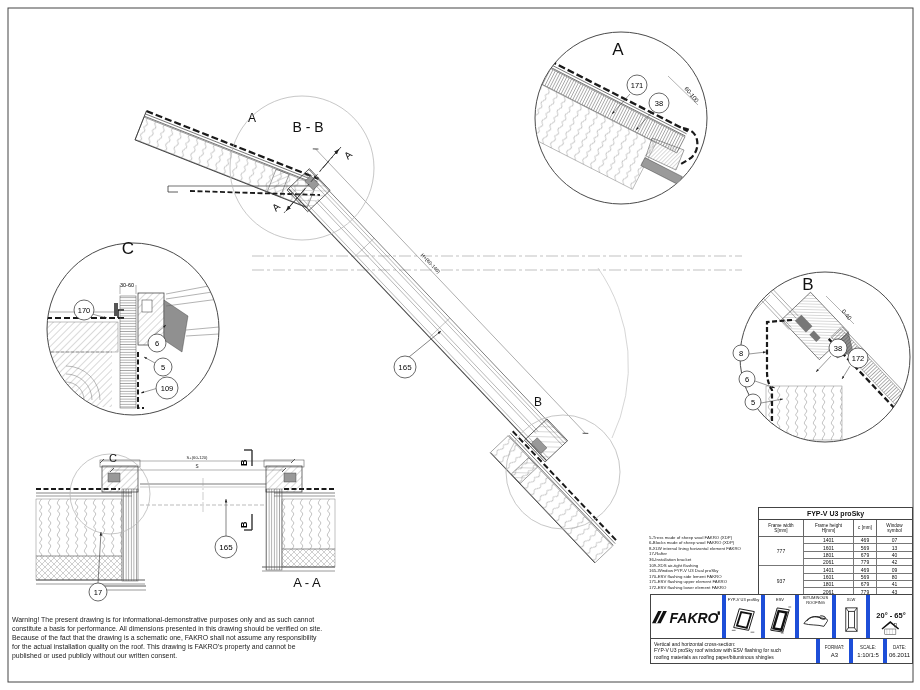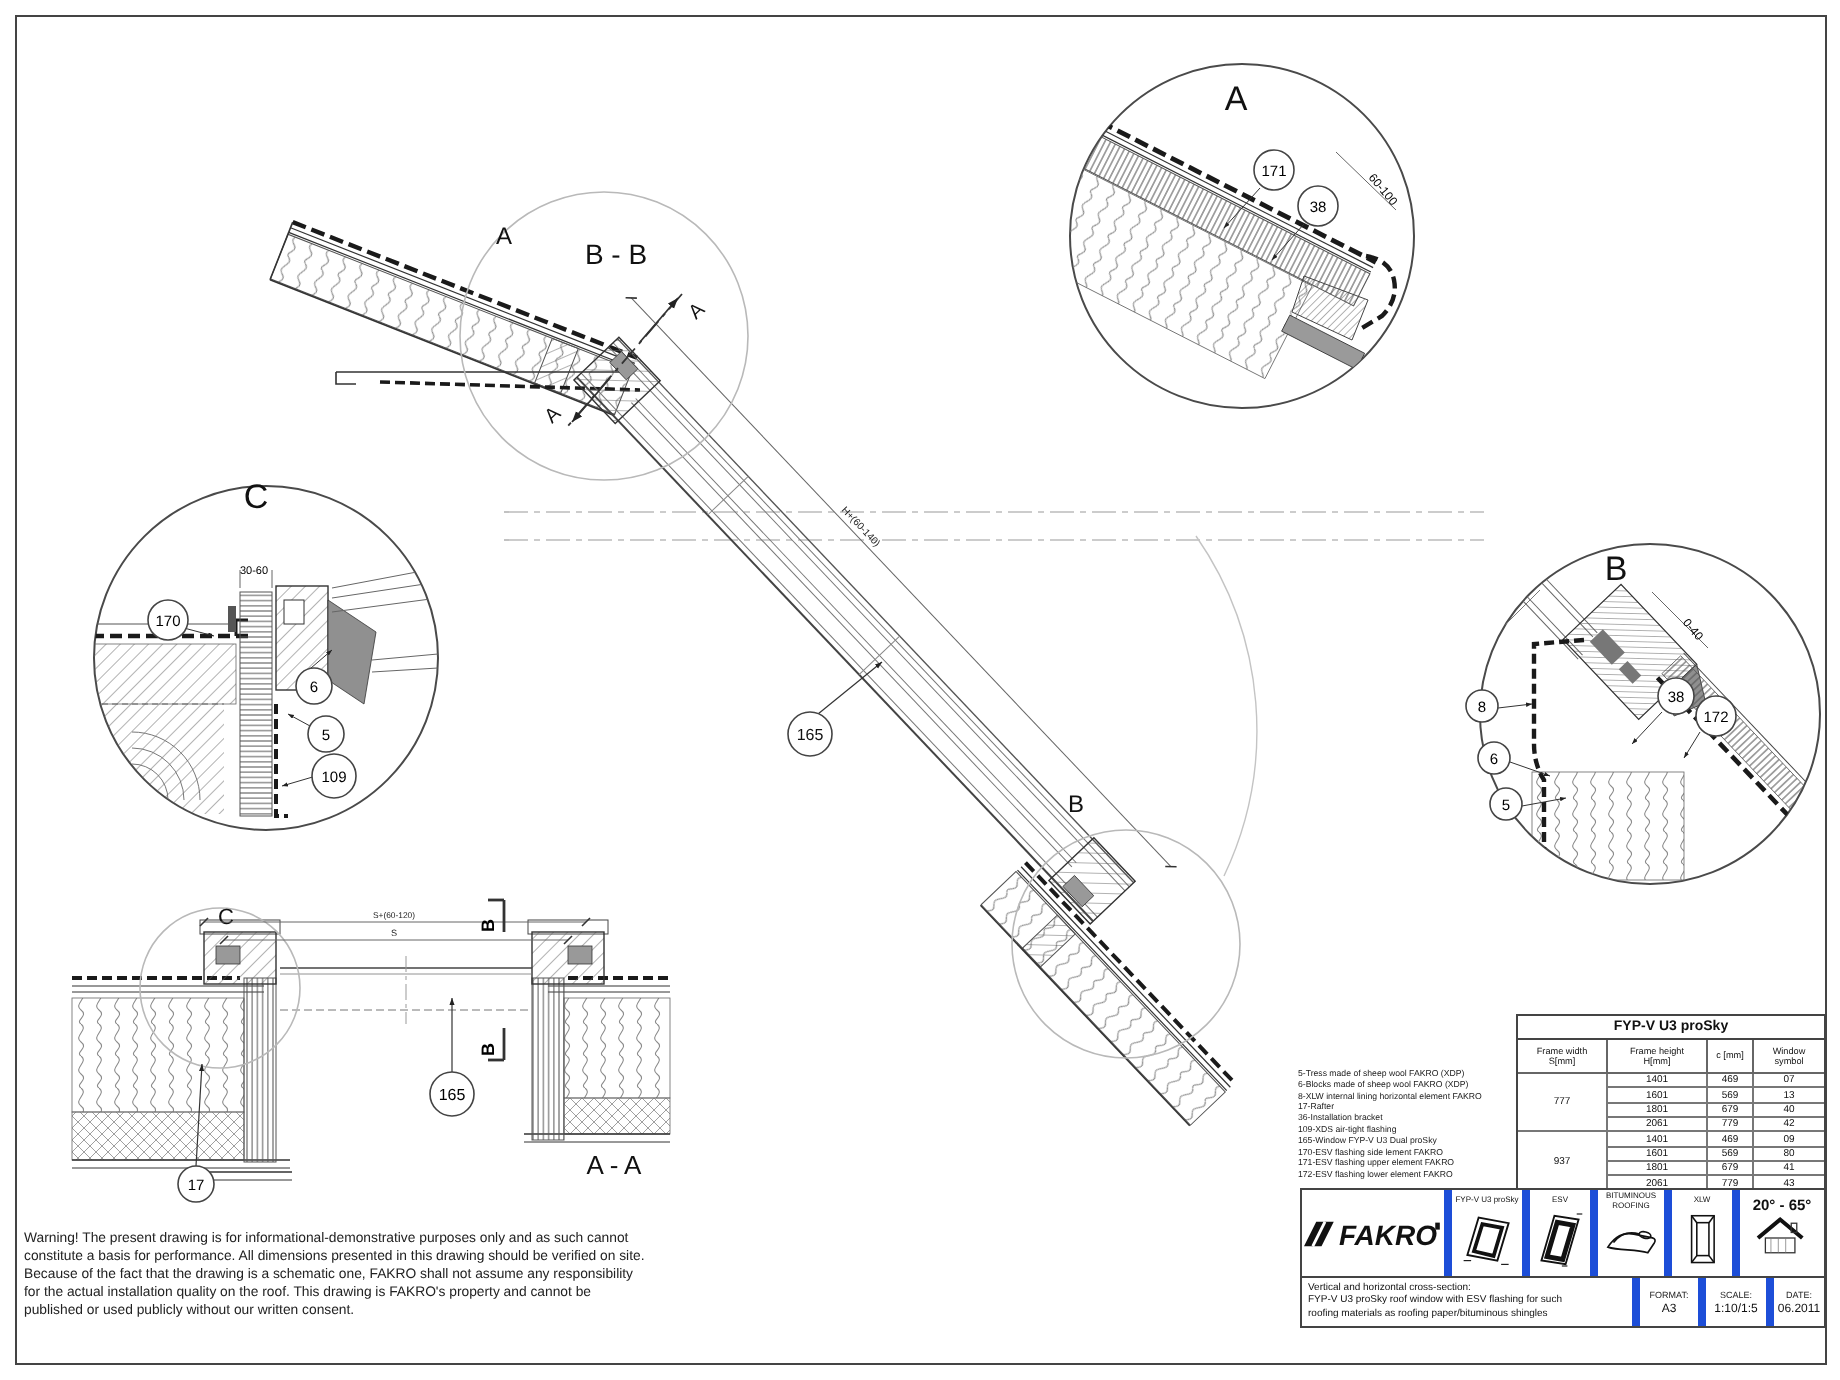--- a/index.html
+++ b/index.html
@@ -28,21 +28,21 @@
   .tb-row2{flex:1;display:flex;}
   .tb-cell{border-right:4px solid #1d4ed8;box-sizing:border-box;display:flex;flex-direction:column;align-items:center;overflow:hidden;}
   .tb-cell:last-child{border-right:none;}
   .logo-cell{width:75px;justify-content:center;}
   .icon-cell{width:39px;}
   .icon-cell.i2{width:34px;}
   .icon-cell.i3{width:37px;}
   .icon-cell.i4{width:34px;}
   .pitch-cell{width:42px;}
   .icon-label{font-size:4px;line-height:4.6px;text-align:center;margin-top:1px;white-space:pre-line;height:9px;display:flex;align-items:center;justify-content:center;}
-  .pitch-text{font-size:7.5px;font-weight:bold;margin-top:3px;}
+  .pitch-text{font-size:7.5px;font-weight:bold;margin-top:16px;}
   .desc-cell{width:169px;align-items:flex-start;}
   .desc-text{font-size:5px;line-height:6.3px;padding:2px 3px;white-space:pre-line;}
   .meta-cell{width:33px;justify-content:center;}
   .meta-cell.scale{width:34px;}
   .meta-cell.date{width:25px;}
   .tb-label{font-size:4.5px;color:#222;}
   .tb-value{font-size:6px;margin-top:2px;}
 </style>
 </head>
 <body>

